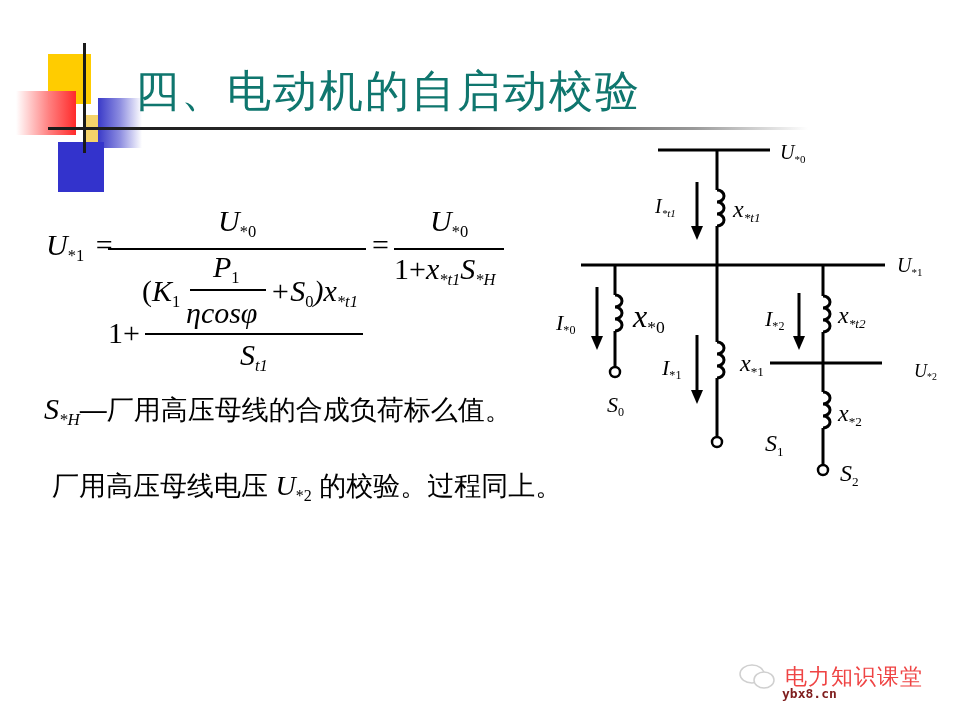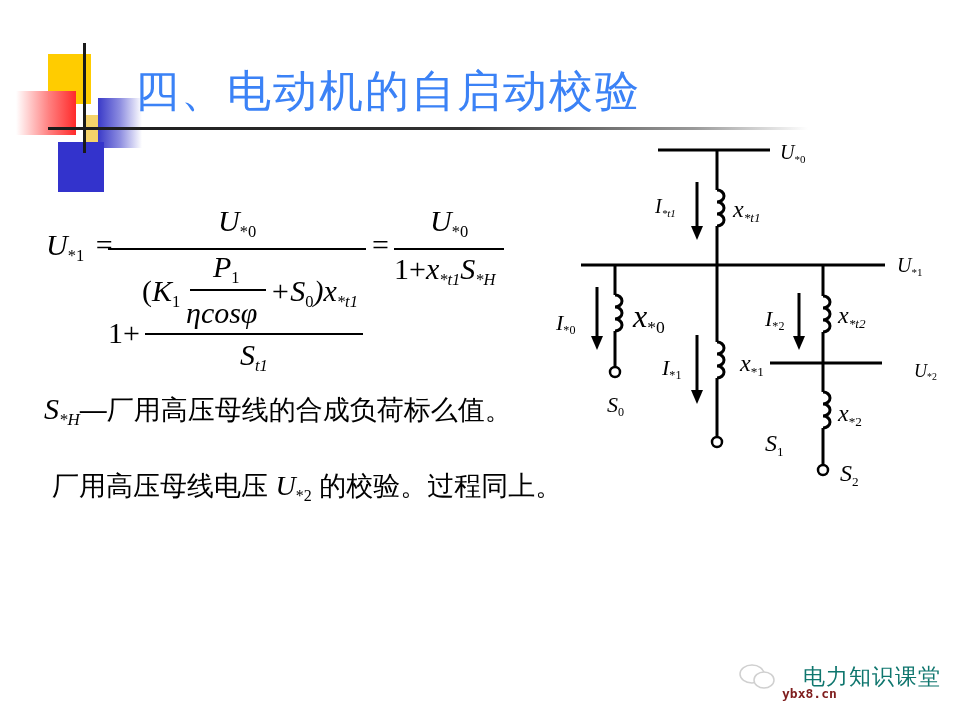--- a/index.html
+++ b/index.html
@@ -5,28 +5,28 @@
   html,body{margin:0;padding:0;}
   body{width:960px;height:720px;background:#ffffff;position:relative;overflow:hidden;font-family:"Liberation Serif","DejaVu Serif",serif;color:#000;}
   .abs{position:absolute;}
   .deco-yellow{left:48px;top:54px;width:43px;height:50px;background:#ffcc00;}
   .deco-yellow2{left:86px;top:115px;width:12px;height:32px;background:#f5d36a;}
   .deco-red{left:16px;top:91px;width:60px;height:44px;background:linear-gradient(to left,#ff2a2a 0%,#ff8080 45%,rgba(255,255,255,0) 100%);}
   .deco-blue-fade{left:98px;top:98px;width:44px;height:50px;background:linear-gradient(to right,#3a3ac8 0%,#8d8de0 50%,rgba(255,255,255,0) 100%);}
   .deco-blue{left:58px;top:142px;width:46px;height:50px;background:#3333cc;}
   .deco-vline{left:83px;top:43px;width:3px;height:110px;background:#1a1a1a;}
   .deco-hline{left:48px;top:127px;width:760px;height:3px;background:linear-gradient(to right,#1a1a1a 0%,#333 55%,#999 85%,rgba(255,255,255,0) 100%);}
-  .title{left:135px;top:62px;font-family:"DejaVu Sans","Liberation Sans",sans-serif;font-size:44px;color:#3b82f6;letter-spacing:2px;white-space:nowrap;}
+  .title{left:135px;top:62px;font-family:"DejaVu Sans","Liberation Sans",sans-serif;font-size:44px;color:#0f766e;letter-spacing:2px;white-space:nowrap;}
   .math{font-family:"Liberation Serif","DejaVu Serif",serif;}
   .it{font-style:italic;}
   .sub{font-size:0.55em;vertical-align:-0.35em;font-style:normal;}
   .subi{font-size:0.55em;vertical-align:-0.35em;font-style:italic;}
   .fbar{position:absolute;height:1.5px;background:#000;}
   .cn{font-family:Liberation Sans, sans-serif;text-align:center;}
-  .wm{font-family:"DejaVu Sans","Liberation Sans",sans-serif;color:#0f766e;margin-left:18px;}
+  .wm{font-family:"DejaVu Sans","Liberation Sans",sans-serif;color:#ef4444;}
 </style>
 </head>
 <body>
 
 <div class="abs deco-yellow"></div>
 <div class="abs deco-yellow2"></div>
 <div class="abs deco-red"></div>
 <div class="abs deco-blue-fade"></div>
 <div class="abs deco-blue"></div>
 <div class="abs deco-vline"></div>

